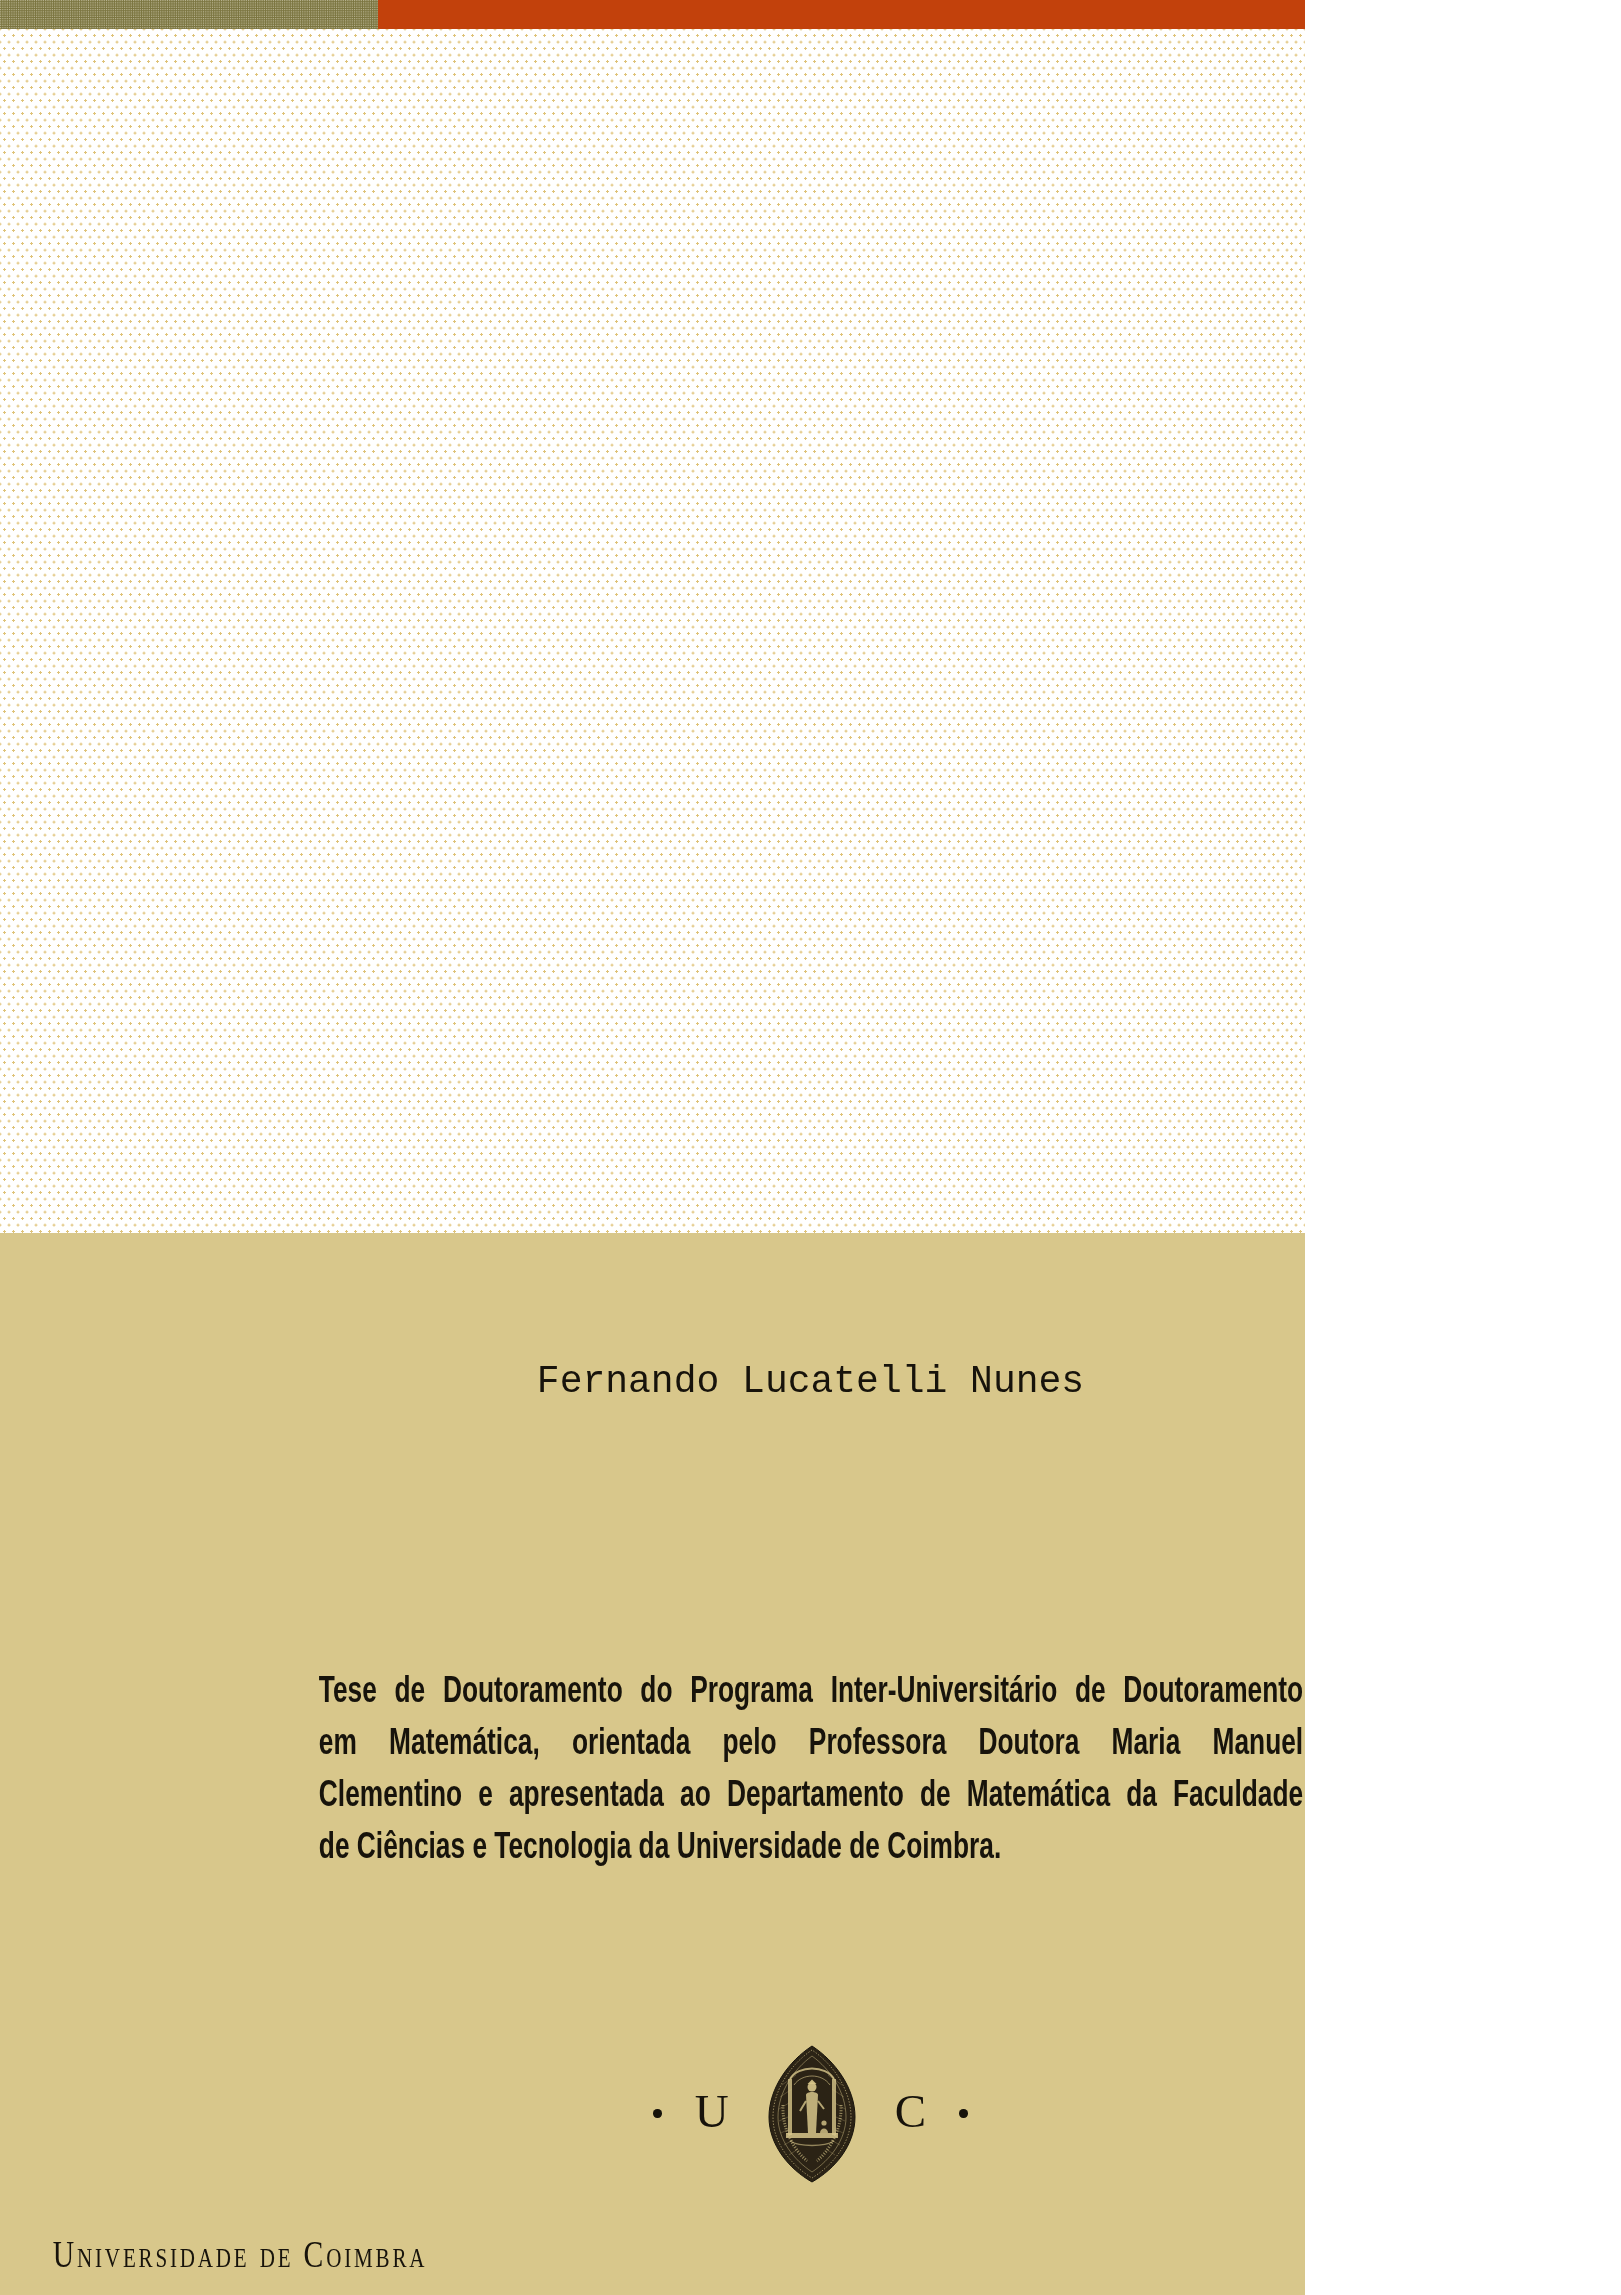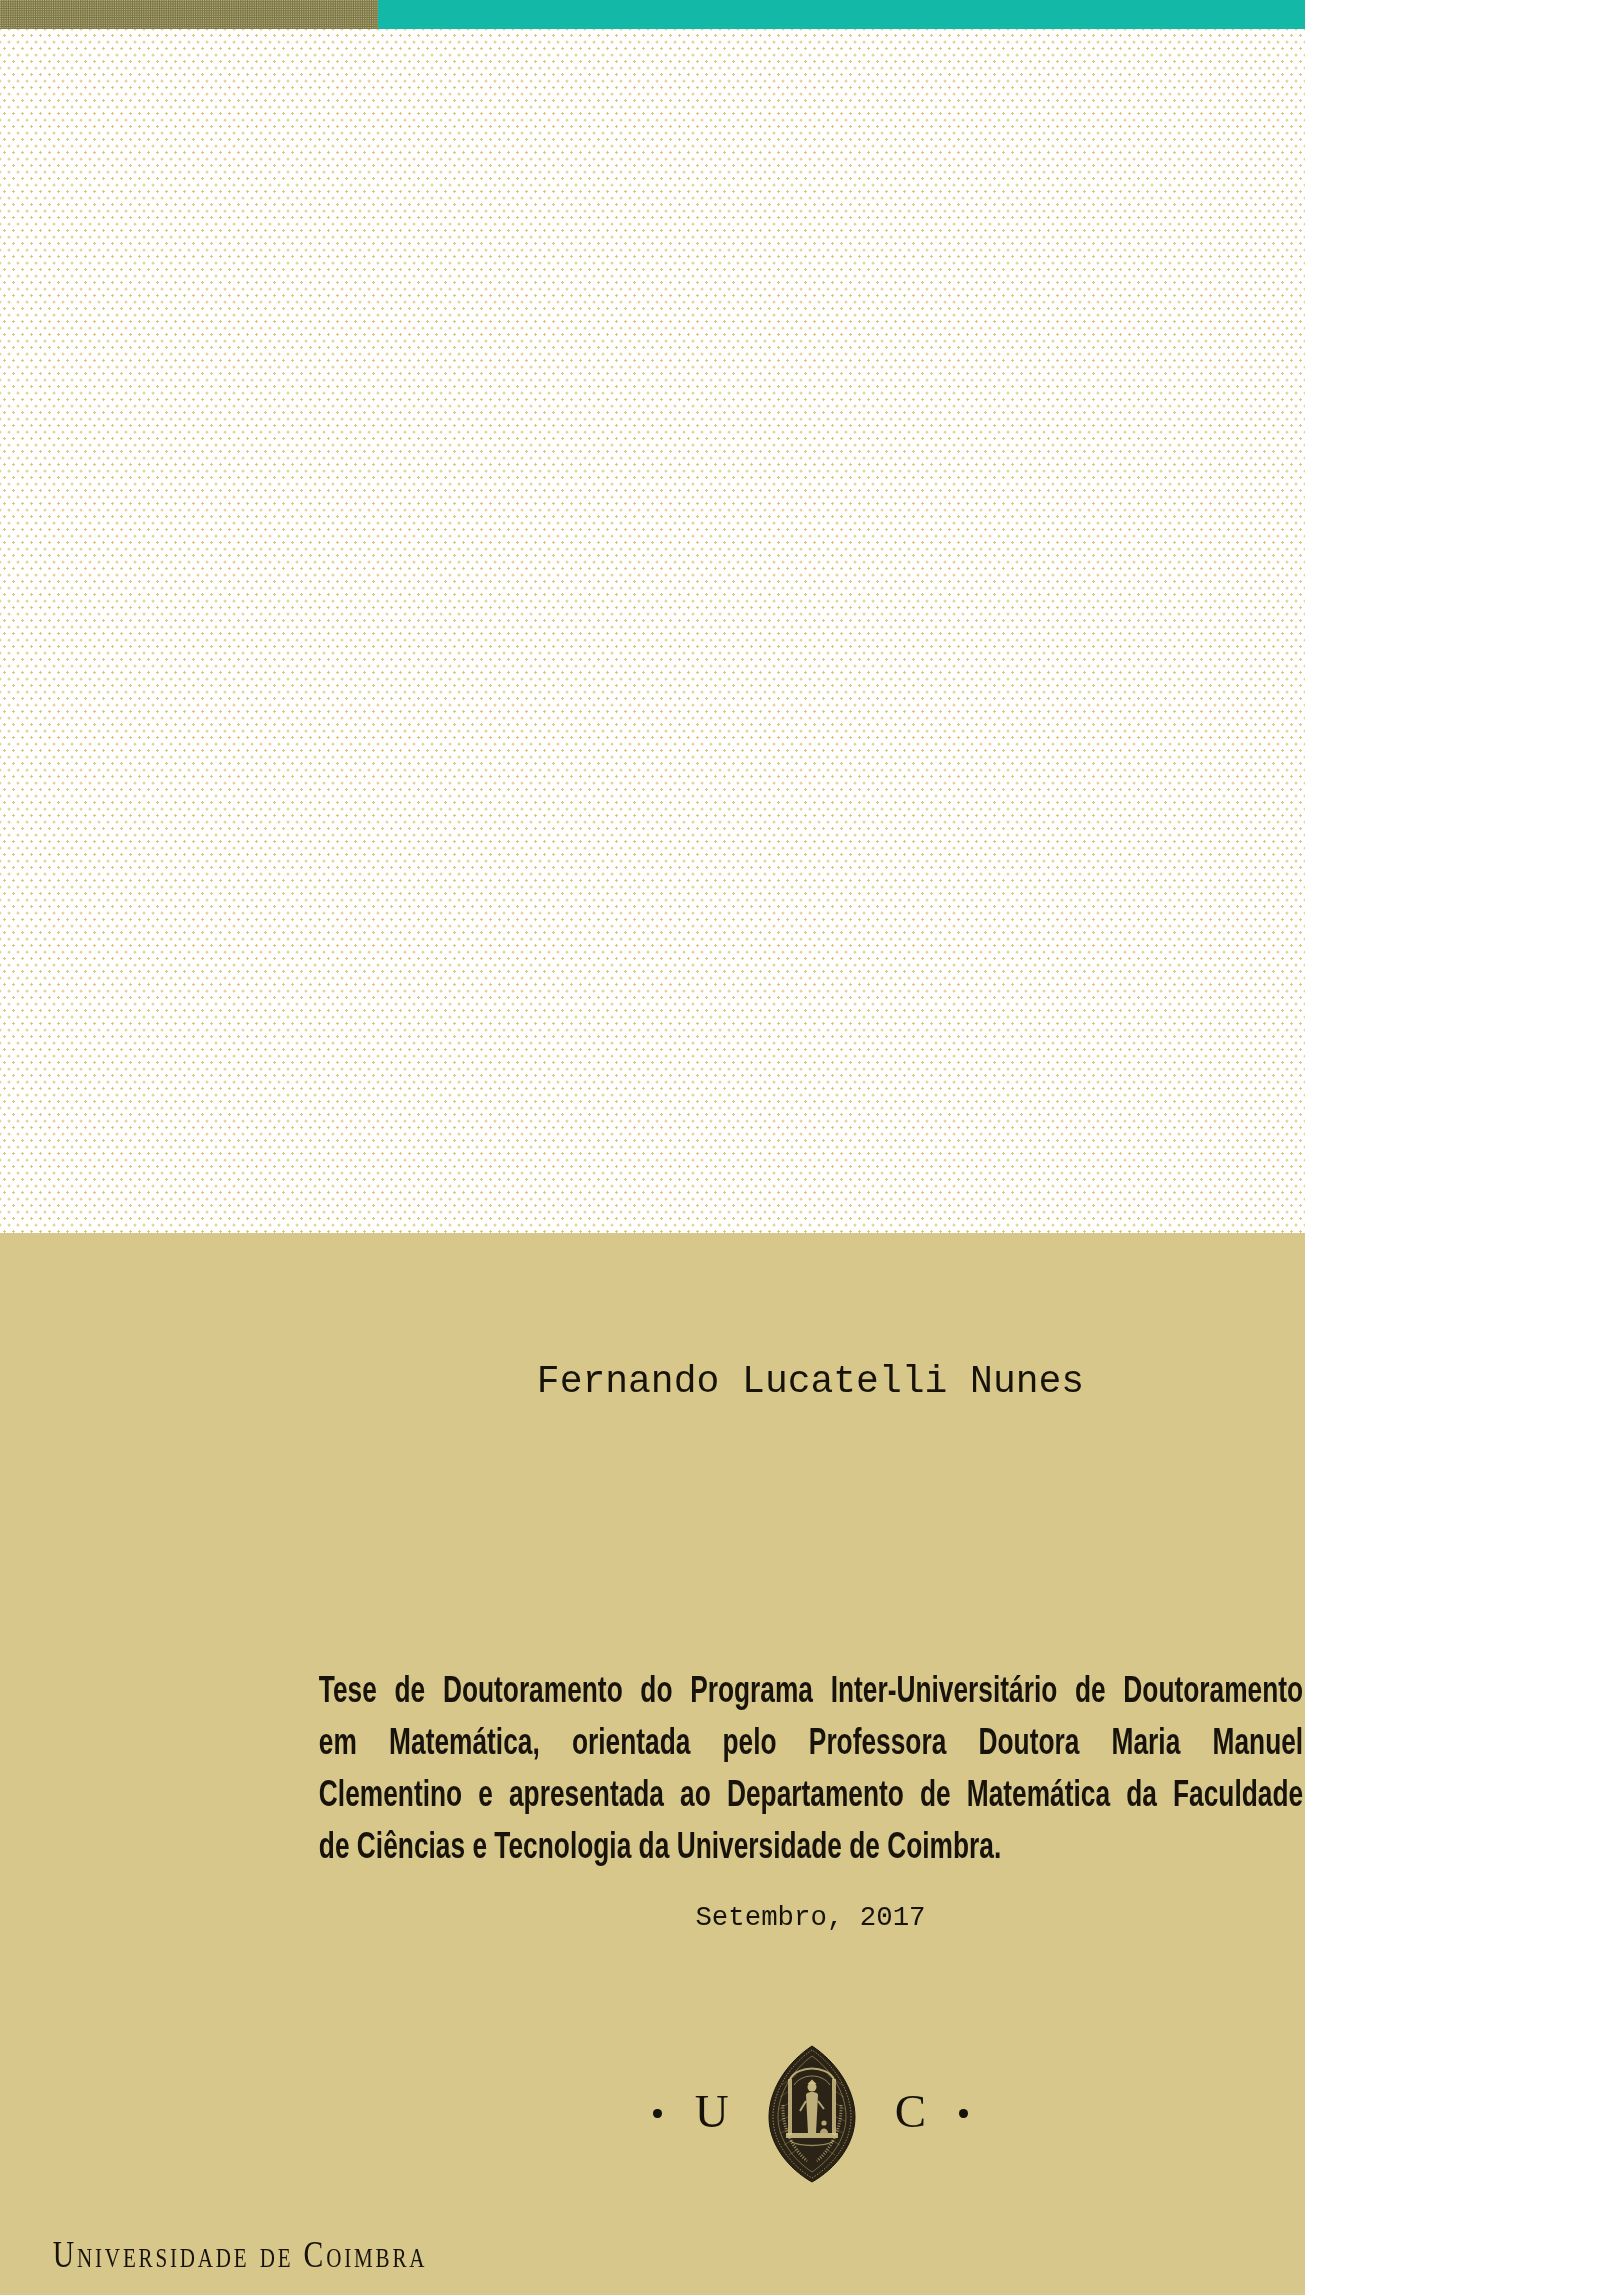--- a/index.html
+++ b/index.html
@@ -1,19 +1,19 @@
 <!DOCTYPE html>
 <html style="font-size:9.5px"><head>
 <meta charset="utf-8">
 <style>
   html,body{margin:0;padding:0;}
   .page{
     position:relative;
     width:1305px;height:2295px;
-    background:#14b8a6;
+    background:#c2410c;
     overflow:hidden;
     font-family:"Liberation Sans", sans-serif;
     color:#17130b;
     text-decoration:underline;
   }
   
   .corner-band{
     position:absolute;left:0;top:0;width:378px;height:29px;
     background-color:#7b7540;
     background-image:radial-gradient(circle at 0.6px 0.6px, rgba(255,252,238,0.50) 0.5px, transparent 0.7px);
@@ -122,21 +122,20 @@
     <div class="author">Fernando Lucatelli Nunes</div>
 
 
     <div class="thesis-note">
       <div class="note-line">Tese de Doutoramento do Programa Inter-Universitário de Doutoramento</div>
       <div class="note-line">em Matemática, orientada pelo Professora Doutora Maria Manuel</div>
       <div class="note-line">Clementino e apresentada ao Departamento de Matemática da Faculdade</div>
       <div class="note-line last">de Ciências e Tecnologia da Universidade de Coimbra.</div>
     </div>
 
-    <div class="date">Setembro, 2017</div>
 
     <div class="seal-row">
       <span class="sep-dot"></span>
       <span class="seal-letter">U</span>
 
       <svg class="seal-svg" width="100" height="138" viewBox="0 0 100 138" aria-hidden="true">
 
         <path d="M50,1 C27,16 7,43 7,72 C7,100 27,124 50,137 C73,124 93,100 93,72 C93,43 73,16 50,1 Z" fill="#2b2315" stroke="#17130b" stroke-width="1"></path>
 
         <path d="M50,5 C29,19 11,45 11,72 C11,98 29,120 50,133 C71,120 89,98 89,72 C89,45 71,19 50,5 Z" fill="none" stroke="#d8c78b" stroke-width="0.7" stroke-dasharray="1.4 1.6" opacity="0.9"></path>

